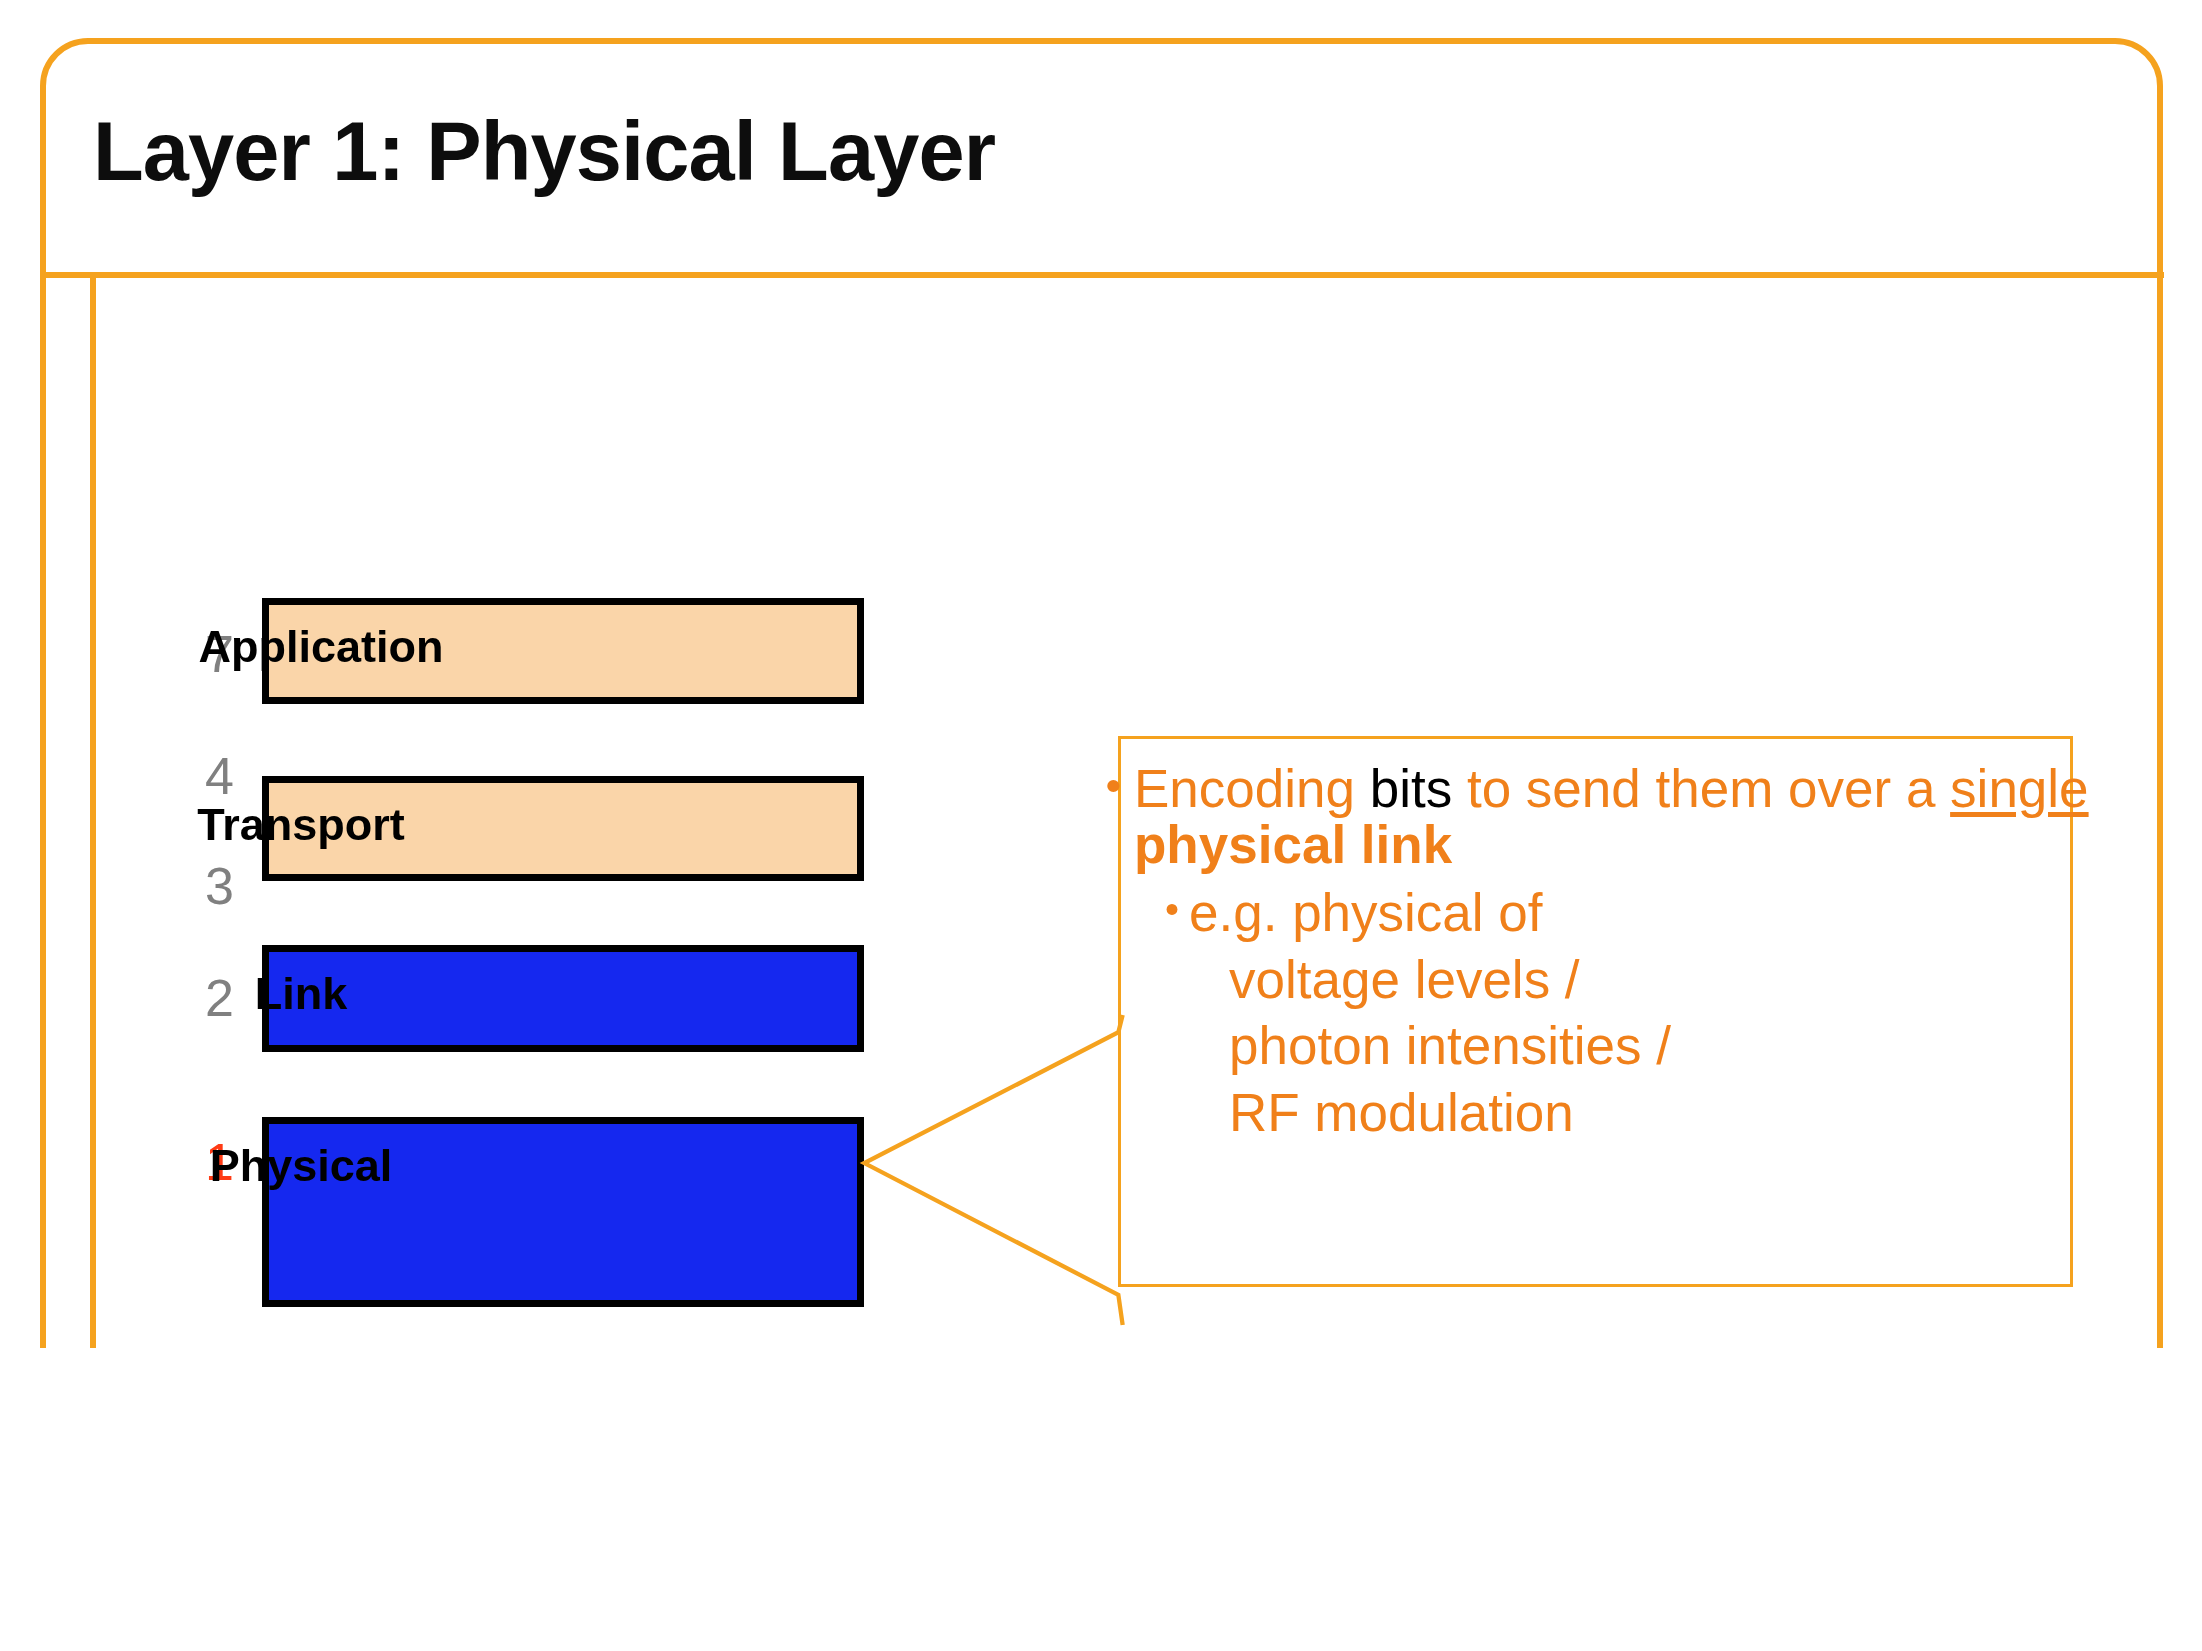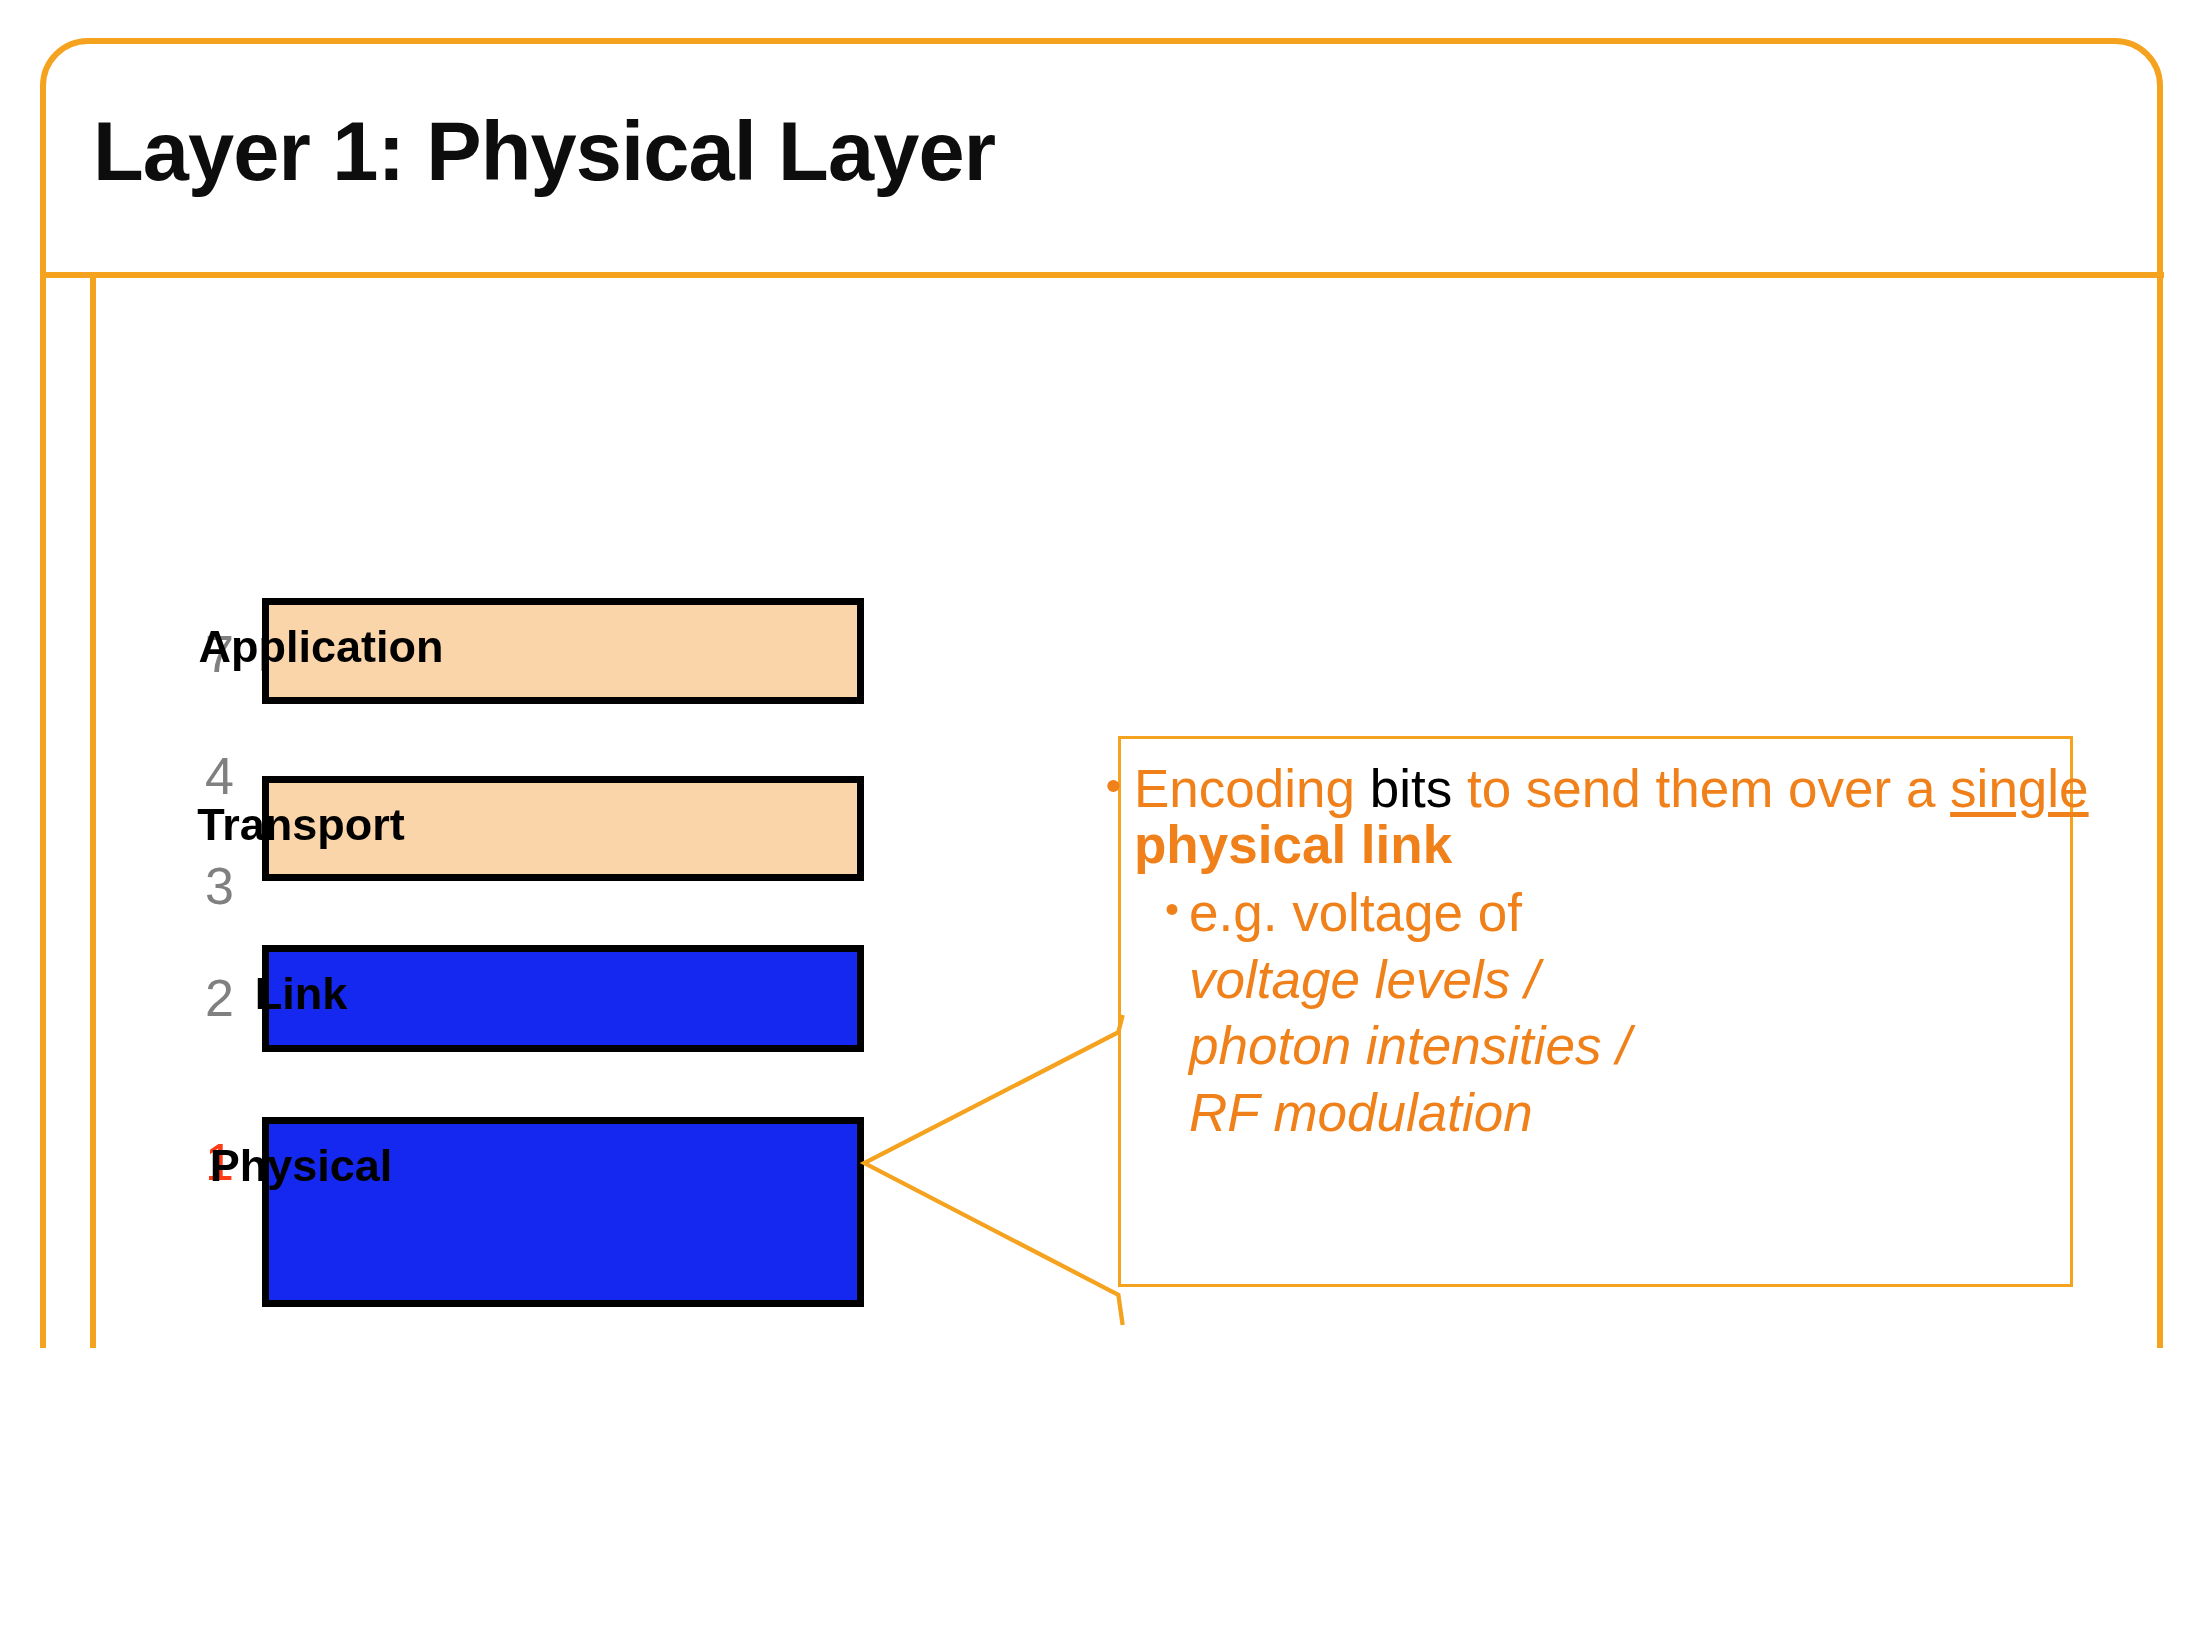--- a/index.html
+++ b/index.html
@@ -167,22 +167,22 @@
   }
   .sub-dot {
     flex: 0 0 auto;
     width: 34px;
     font-size: 40px;
     line-height: 1.2;
     text-align: center;
   }
   .sub-lines { flex: 1 1 auto; }
   .italic-line {
-    font-style: italic;
     margin-top: 10.3px;
+    margin-left: 40px;
   }
 
   
   #page-number {
     position: absolute;
     right: 96px;
     top: 1542px;
     font-family: "Liberation Serif", serif;
     font-size: 45px;
     color: #1a1a1a;
@@ -226,21 +226,21 @@
 
   <div id="callout-content">
     <div class="bullet-row">
       <span class="bullet-dot">•</span>
       <span class="bullet-text"><span>Encoding </span><span class="blue-word">bits</span><span> to send them over a </span><span class="underline-word">single</span><span> </span><span class="bold-word">physical link</span></span>
     </div>
 
     <div class="sub-bullet">
       <span class="sub-dot">•</span>
       <span class="sub-lines">
-        <div>e.g. voltage of</div>
+        <div>e.g. physical of</div>
         <div class="italic-line">voltage levels /</div>
         <div class="italic-line">photon intensities /</div>
         <div class="italic-line">RF modulation</div>
       </span>
     </div>
   </div>
 
   <div id="page-number">15</div>
 
 </div>

